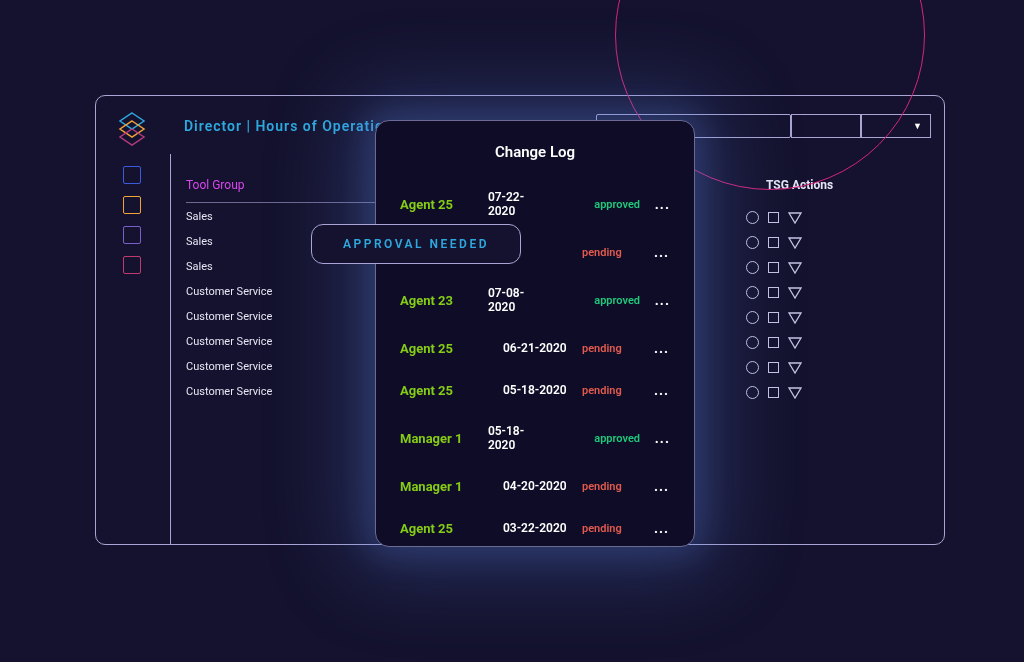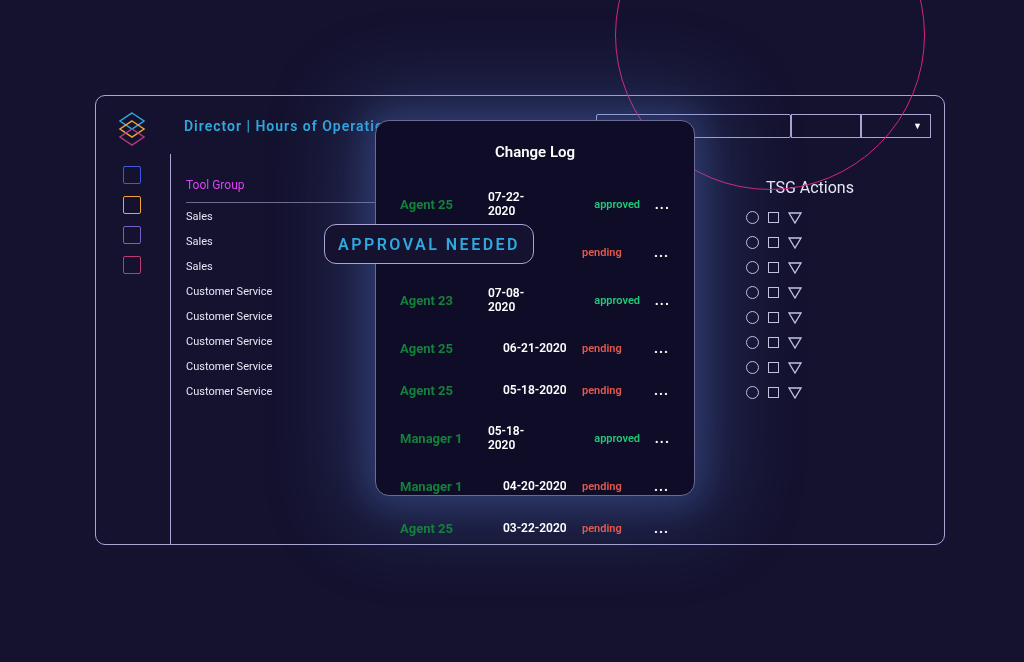--- a/index.html
+++ b/index.html
@@ -129,22 +129,23 @@
   .tg-list li {
     font-size: 11px;
     color: #e6e6f5;
     padding: 6px 0;
   }
 
   
   .tsg-head {
     position: absolute;
     top: 82px; left: 670px;
-    font-size: 16px;
+    font-size: 12px;
     color: #e6e6f5;
+    font-weight: bold;
   }
   .tsg-rows {
     position: absolute;
     top: 115px; left: 650px;
     display: flex;
     flex-direction: column;
     gap: 12px;
   }
   .tsg-row {
     display: flex;
@@ -169,34 +170,33 @@
   
   .approval {
     position: absolute;
     top: 128px; left: 215px;
     width: 210px; height: 40px;
     border: 1px solid #a9a5d4;
     border-radius: 12px;
     display: flex;
     align-items: center;
     justify-content: center;
-    font-size: 16px;
+    font-size: 12px;
     letter-spacing: 2.5px;
     color: #2ea9df;
     font-weight: 600;
     background: #14122e;
     z-index: 5;
-    margin-left: 13px;
   }
 
   
   .panel {
     position: absolute;
     top: 120px; left: 375px;
-    width: 320px; height: 376px;
+    width: 320px; height: 427px;
     background: #0e0c26;
     border: 1px solid #6c6a94;
     border-radius: 14px;
     box-shadow: 0 0 80px 30px rgba(90,130,220,0.25), 0 0 30px 10px rgba(90,130,220,0.2);
     z-index: 4;
     padding: 22px 24px 18px 24px;
   }
   .panel-title {
     text-align: center;
     font-size: 15px;
@@ -207,21 +207,21 @@
   .log-row {
     display: flex;
     align-items: center;
     padding: 13px 0;
     gap: 10px;
   }
   .log-agent {
     width: 82px;
     font-size: 13px;
     font-weight: 700;
-    color: #15803d;
+    color: #84cc16;
   }
   .log-date {
     width: 80px;
     font-size: 12px;
     font-weight: 600;
     color: #fff;
     padding-left: 11px;
   }
   .log-status {
     width: 62px;

